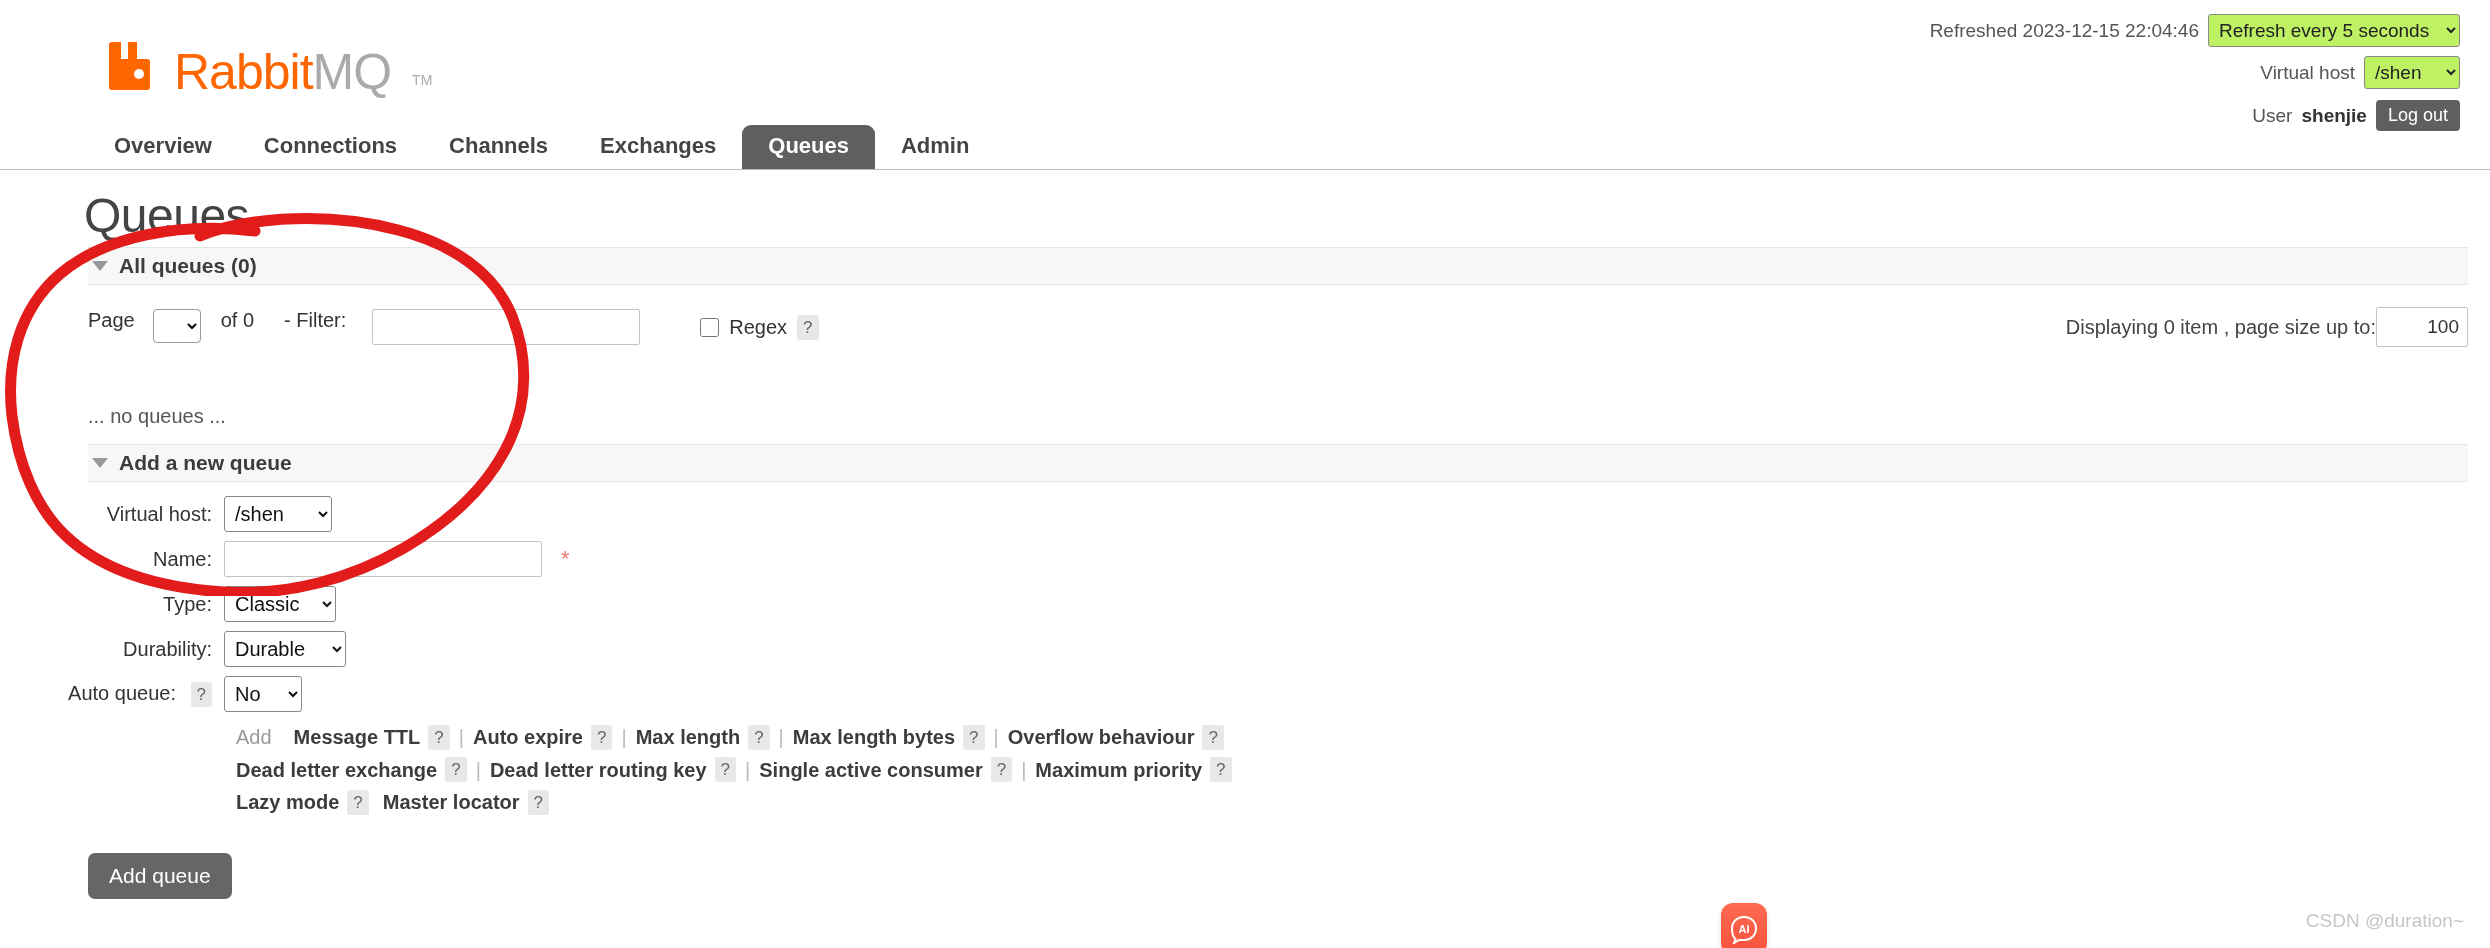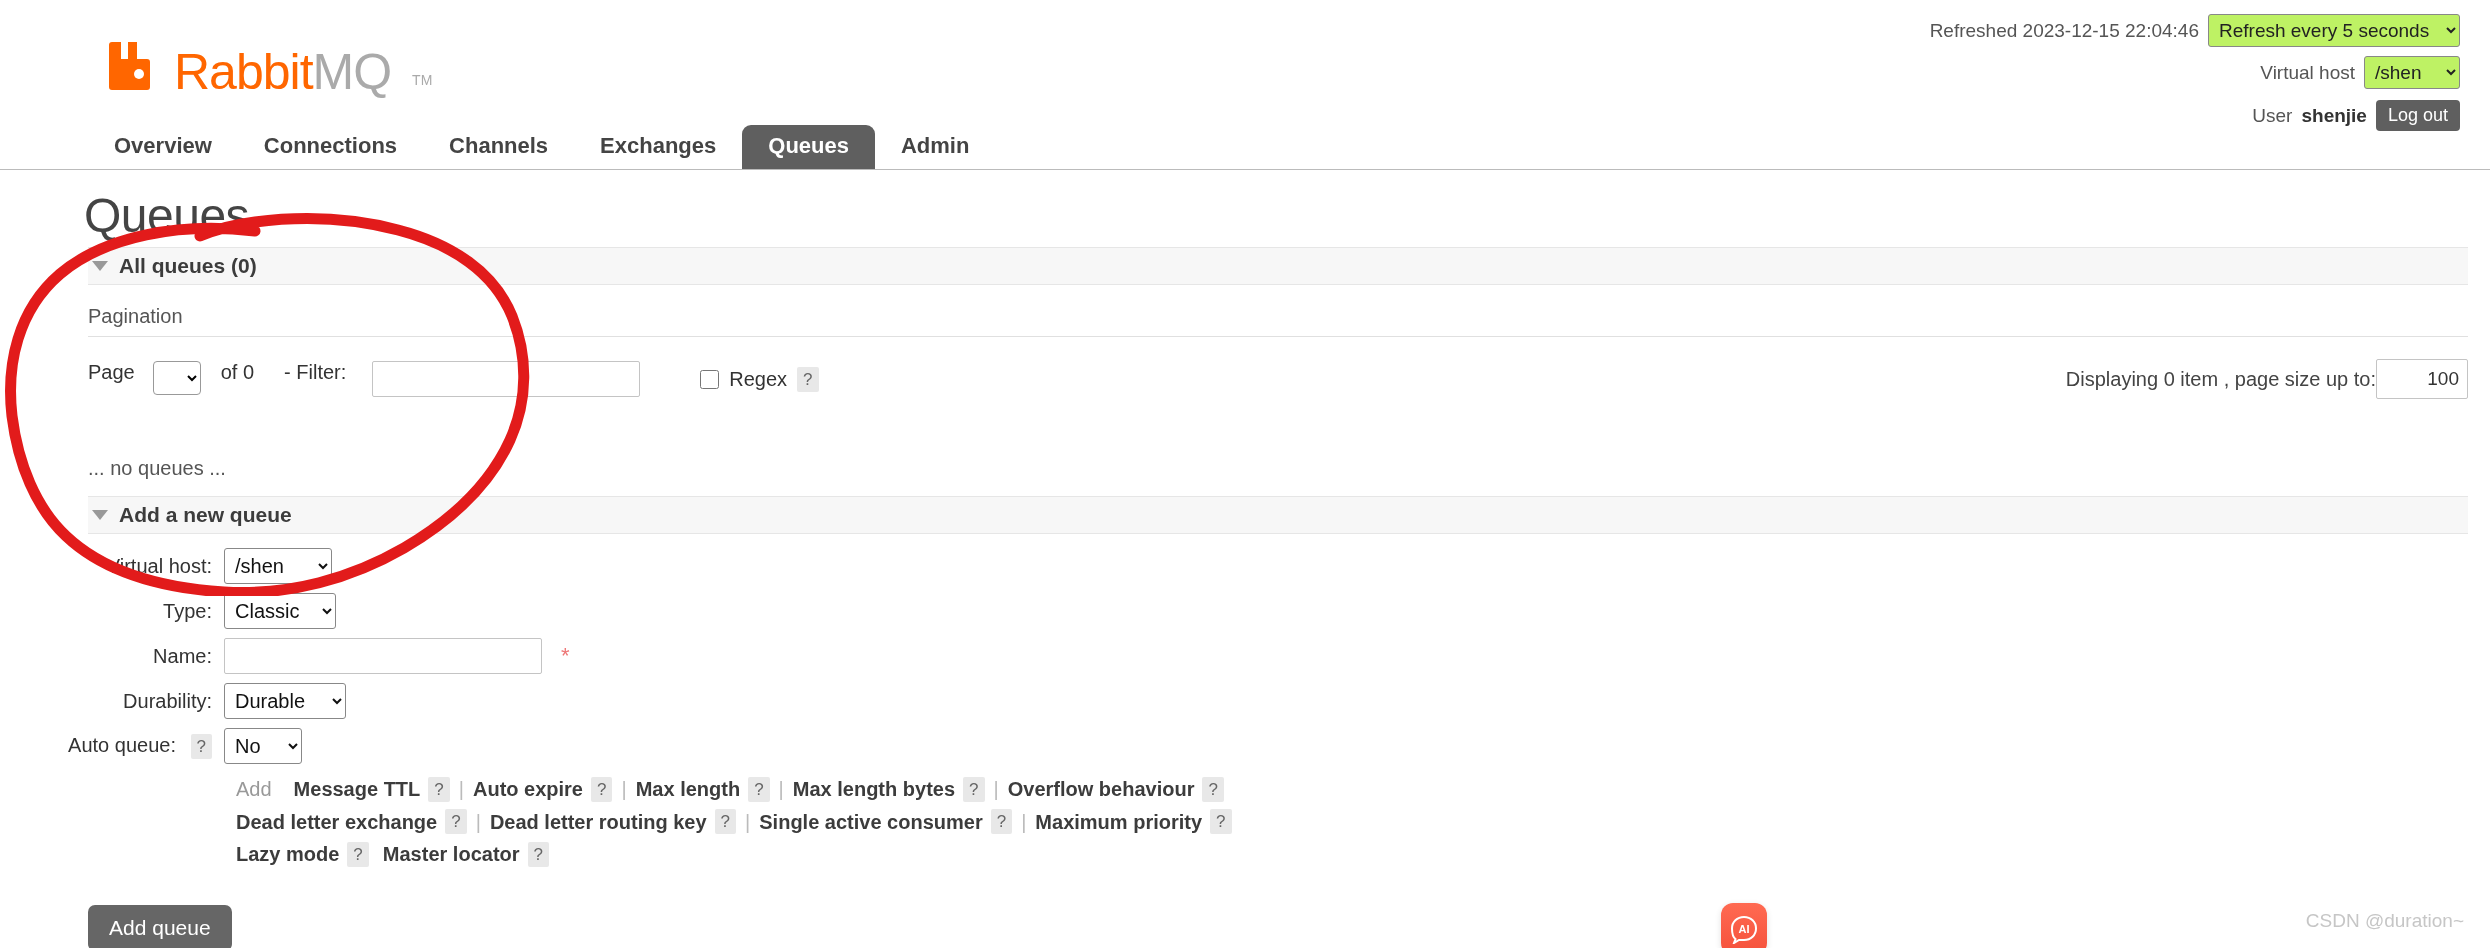--- a/index.html
+++ b/index.html
@@ -415,21 +415,20 @@
   <div class="main">
 
     <h1 class="page-title">Queues</h1>
 
     <div class="section-head">
       <span class="tri"></span>
       <span>All queues (0)</span>
     </div>
 
     <div class="pagination-block">
-      <div class="pagination-label">Pagination</div>
       <div class="pagination-row">
         <div class="pg-left">
           <span>Page</span>
           <select class="page-select">
             <option></option>
           </select>
           <span class="of-zero">of 0</span>
           <span class="filter-label">- Filter:</span>
           <input class="filter-input" type="text" value="" style="">
           <span class="regex-wrap">
@@ -457,33 +456,33 @@
       <div class="form-row">
         <div class="form-label">Virtual host:</div>
         <div class="form-field">
           <select class="form-select w-vhost">
             <option>/shen</option>
           </select>
         </div>
       </div>
 
       <div class="form-row">
+        <div class="form-label">Name:</div>
+        <div class="form-field">
+          <input class="form-input name-input" type="text" value="" style="">
+          <span class="req-star">*</span>
+        </div>
+      </div>
+
+      <div class="form-row">
         <div class="form-label">Type:</div>
         <div class="form-field">
           <select class="form-select w-type">
             <option>Classic</option>
           </select>
-        </div>
-      </div>
-
-      <div class="form-row">
-        <div class="form-label">Name:</div>
-        <div class="form-field">
-          <input class="form-input name-input" type="text" value="" style="">
-          <span class="req-star">*</span>
         </div>
       </div>
 
       <div class="form-row">
         <div class="form-label">Durability:</div>
         <div class="form-field">
           <select class="form-select w-dur">
             <option>Durable</option>
           </select>
         </div>

